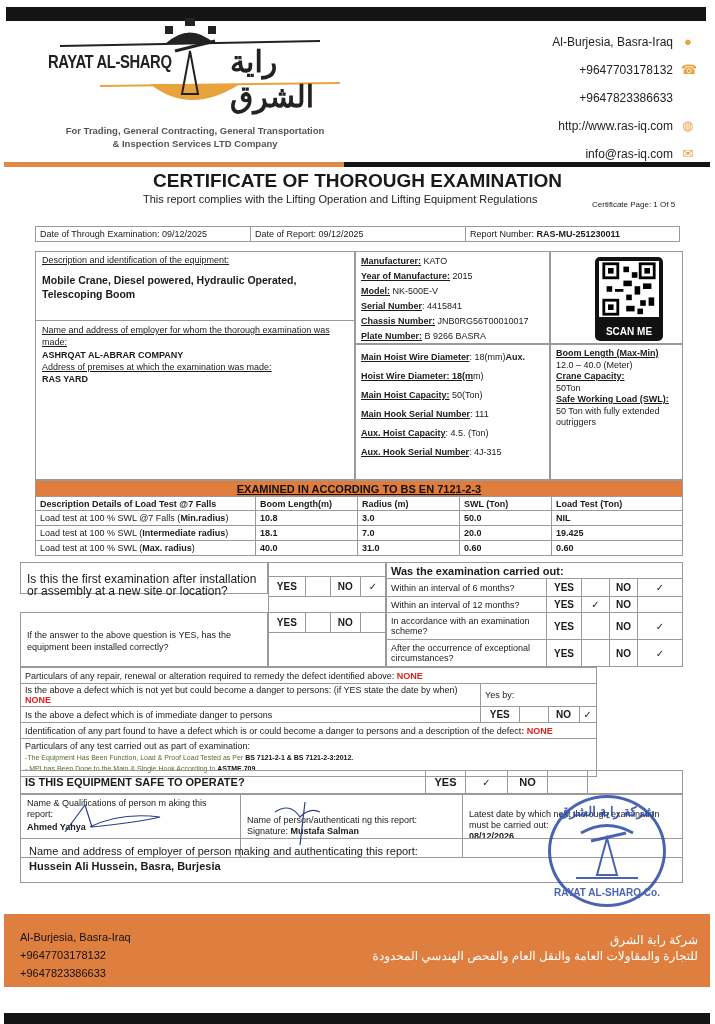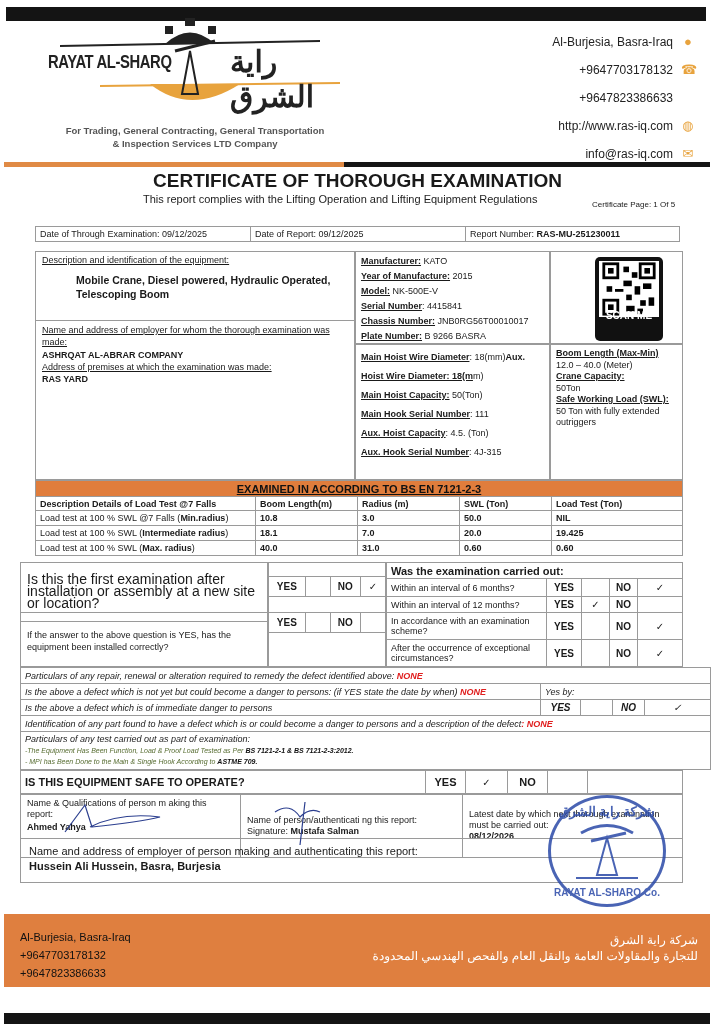--- a/index.html
+++ b/index.html
@@ -102,21 +102,21 @@
         <tr>
       <td style="width:215px">Date of Through Examination: 09/12/2025</td>
       <td style="width:215px">Date of Report: 09/12/2025</td>
       <td><span>Report Number: </span><b>RAS-MU-251230011</b></td>
     </tr>
   </tbody>
     </table>
 
   <div class="box" style="left:35px;top:251px;width:320px;height:70px;padding:3px 6px;">
     <div class="lbl u">Description and identification of the equipment:</div>
-    <div class="b" style="font-size:10.5px;margin-top:8px;line-height:14px;margin-left:34px;">Mobile Crane, Diesel powered, Hydraulic Operated, Telescoping Boom</div>
+    <div class="b" style="font-size:10.5px;margin-top:8px;line-height:14px;">Mobile Crane, Diesel powered, Hydraulic Operated, Telescoping Boom</div>
   </div>
   <div class="box" style="left:35px;top:320px;width:320px;height:160px;padding:3px 6px;">
     <div class="lbl u" style="line-height:12px">Name and address of employer for whom the thorough examination was made:</div>
     <div class="b" style="font-size:9px;margin-top:2px;">ASHRQAT AL-ABRAR COMPANY</div>
     <div class="lbl u" style="margin-top:2px">Address of premises at which the examination was made:</div>
     <div class="b" style="font-size:9px;margin-top:2px;">RAS YARD</div>
   </div>
 
   <div class="box" style="left:355px;top:251px;width:195px;height:93px;padding:2px 5px;">
     <div class="fld" style="line-height:15px"><span class="u b">Manufacturer:</span> <span>KATO</span></div>
@@ -141,21 +141,21 @@
         <rect x="2" y="9" width="2" height="2"></rect>
           <rect x="5" y="10" width="3" height="1"></rect>
           <rect x="12" y="9" width="2" height="3"></rect>
         <rect x="15" y="8" width="3" height="2"></rect>
           <rect x="9" y="12" width="2" height="2"></rect>
           <rect x="14" y="14" width="2" height="2"></rect>
         <rect x="17" y="13" width="2" height="3"></rect>
           <rect x="9" y="16" width="3" height="2"></rect>
           <rect x="13" y="17" width="2" height="2"></rect>
       </svg>
-      <div style="position:absolute;bottom:20px;width:100%;text-align:center;color:#fff;font-weight:bold;font-size:10px;">SCAN ME</div>
+      <div style="position:absolute;bottom:4px;width:100%;text-align:center;color:#fff;font-weight:bold;font-size:10px;">SCAN ME</div>
     </div>
   </div>
 
   <div class="box" style="left:355px;top:344px;width:195px;height:136px;padding:3px 5px;">
     <div class="fld" style="line-height:19px"><span class="u b">Main Hoist Wire Diameter</span><span>: 18(mm)</span><b>Aux.</b></div>
     <div class="fld" style="line-height:19px"><span class="u b">Hoist Wire Diameter: 18(m</span><span>m)</span></div>
     <div class="fld" style="line-height:19px"><span class="u b">Main Hoist Capacity:</span> <span>50(Ton)</span></div>
     <div class="fld" style="line-height:19px"><span class="u b">Main Hook Serial Number</span><span>: 111</span></div>
     <div class="fld" style="line-height:19px"><span class="u b">Aux. Hoist Capacity</span><span>: 4.5. (Ton)</span></div>
     <div class="fld" style="line-height:19px"><span class="u b">Aux. Hook Serial Number</span><span>: 4J-315</span></div>
@@ -198,21 +198,21 @@
     <tr style="height:15px">
       <td><span>Load test at 100 % SWL (</span><b>Max. radius</b><span>)</span></td>
       <td class="b">40.0</td>
       <td class="b">31.0</td>
       <td class="b">0.60</td>
       <td class="b">0.60</td>
     </tr>
   </tbody>
     </table>
 
-  <div class="box" style="left:20px;top:562px;width:248px;height:60px;padding:10px 6px;font-size:14px;line-height:12px;">Is this the first examination after installation or assembly at a new site or location?</div>
+  <div class="box" style="left:20px;top:562px;width:248px;height:32px;padding:10px 6px;font-size:12px;line-height:12px;">Is this the first examination after installation or assembly at a new site or location?</div>
   <div class="box" style="left:20px;top:612px;width:248px;height:55px;padding:16px 6px 0;font-size:9px;line-height:12px;">If the answer to the above question is YES, has the equipment been installed correctly?</div>
   <table style="position:absolute;left:268px;top:562px;width:118px;height:105px;">
     <tbody>
         <tr style="height:14px">
           <td colspan="4"></td>
         </tr>
     <tr style="height:20px">
       <td class="b chk">YES</td>
       <td class="chk" style="width:25px"></td>
       <td class="b chk">NO</td>
@@ -261,21 +261,21 @@
     <tr style="height:27px">
       <td style="line-height:10px">After the occurrence of exceptional circumstances?</td>
       <td class="b chk">YES</td>
       <td class="chk"></td>
       <td class="b chk">NO</td>
       <td class="chk">✓</td>
     </tr>
   </tbody>
     </table>
 
-  <table style="position:absolute;left:20px;top:667px;width:691px;font-style:italic;">
+  <table style="position:absolute;left:20px;top:667px;width:577px;">
     <tbody>
         <tr style="height:16px">
           <td colspan="5"><span>Particulars of any repair, renewal or alteration required to remedy the defect identified above: </span><span class="red">NONE</span></td>
         </tr>
     <tr style="height:16px">
       <td><span>Is the above a defect which is not yet but could become a danger to persons: (if YES state the date by when) </span><span class="red">NONE</span></td>
       <td colspan="4">Yes by:</td>
     </tr>
     <tr style="height:16px">
       <td style="width:520px">Is the above a defect which is of immediate danger to persons</td>

